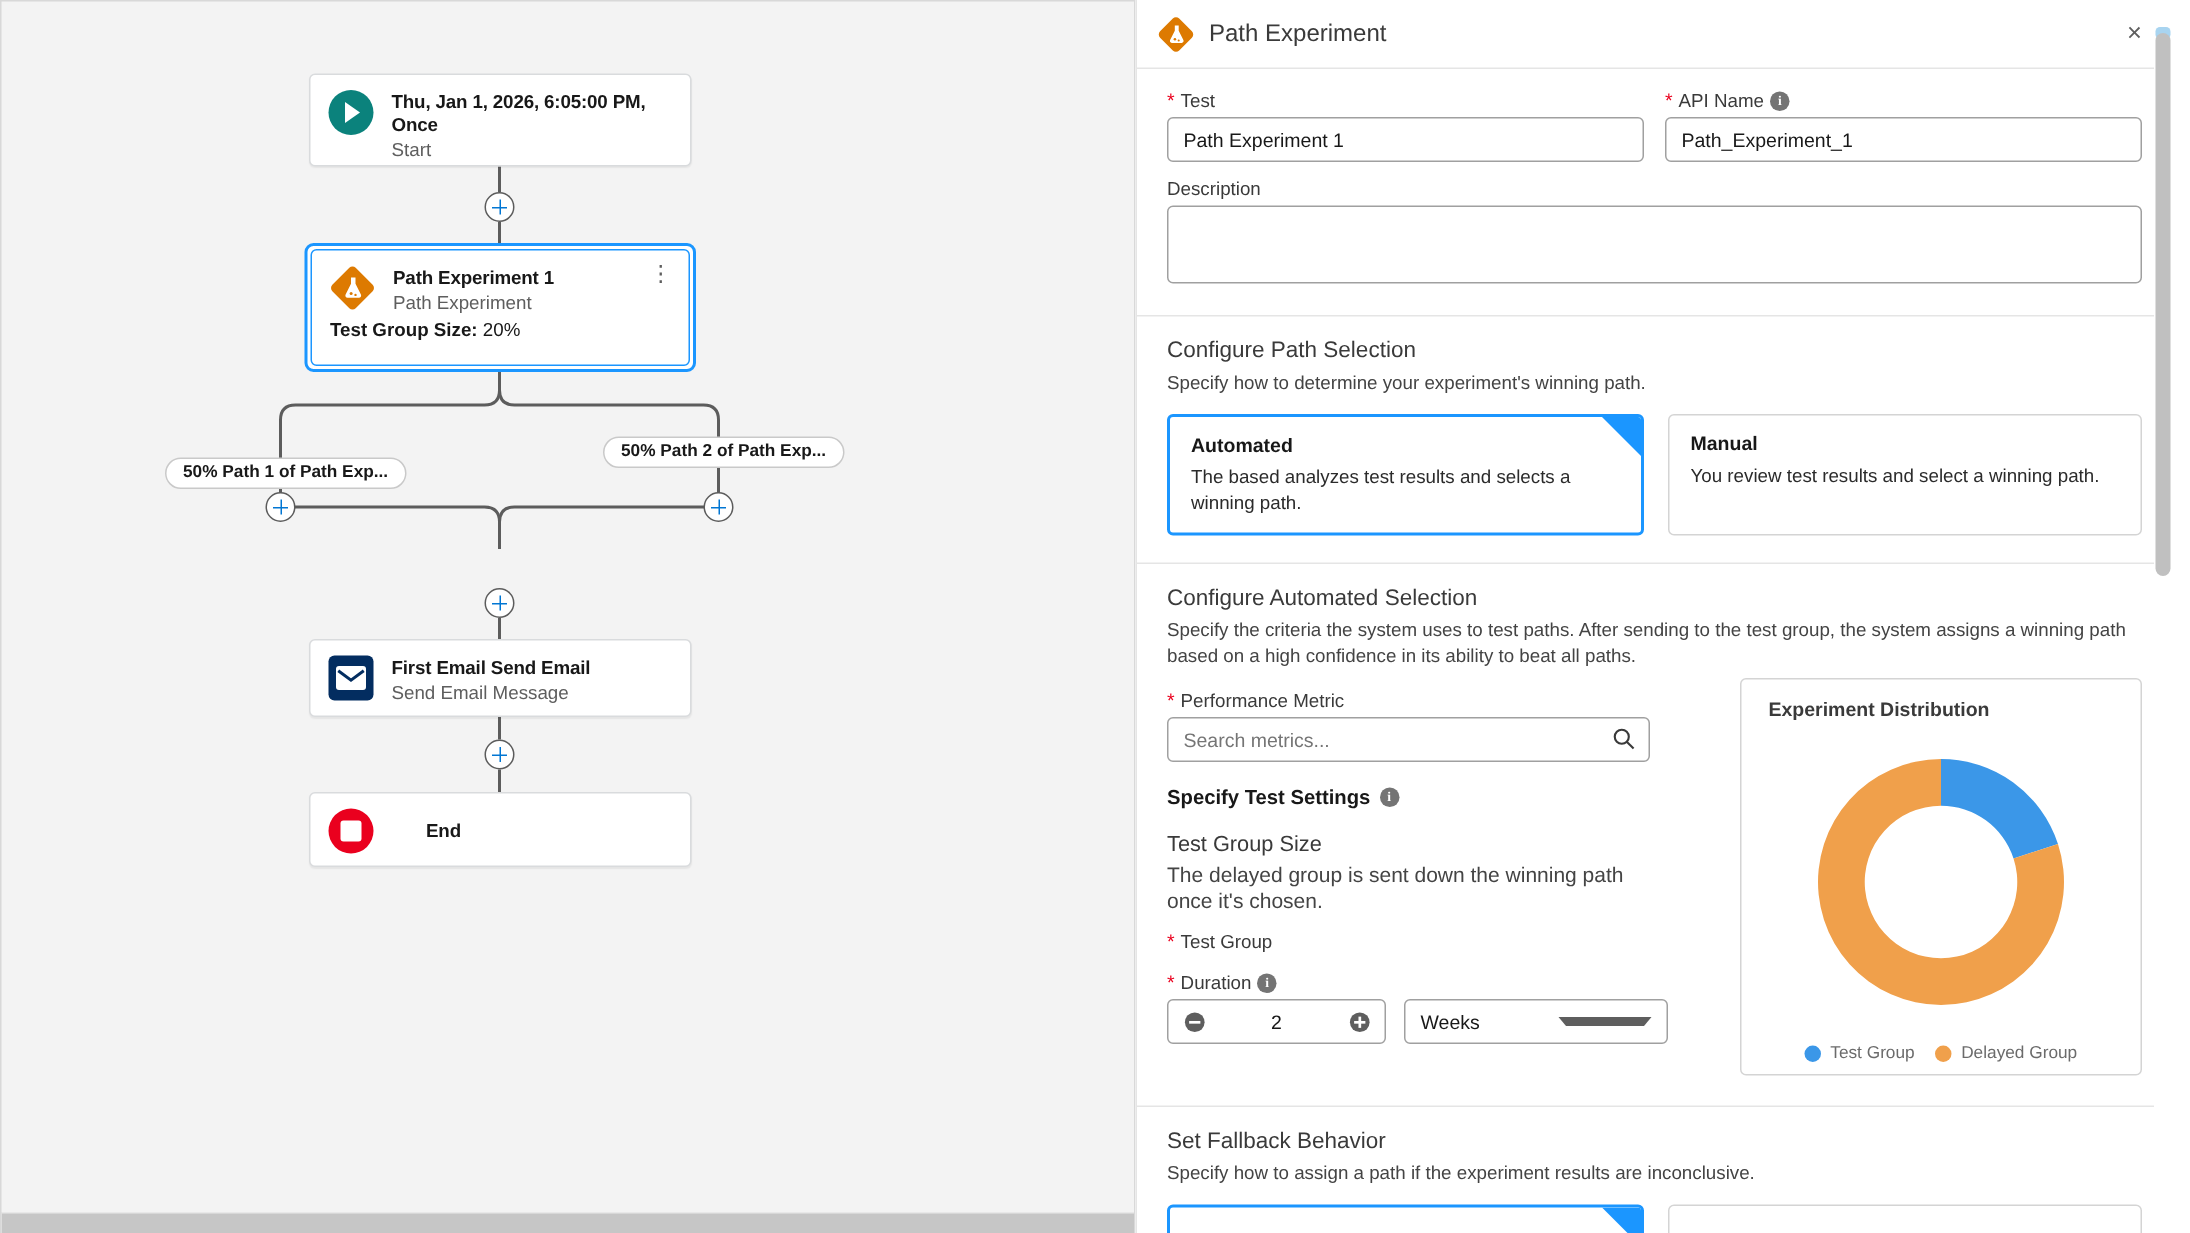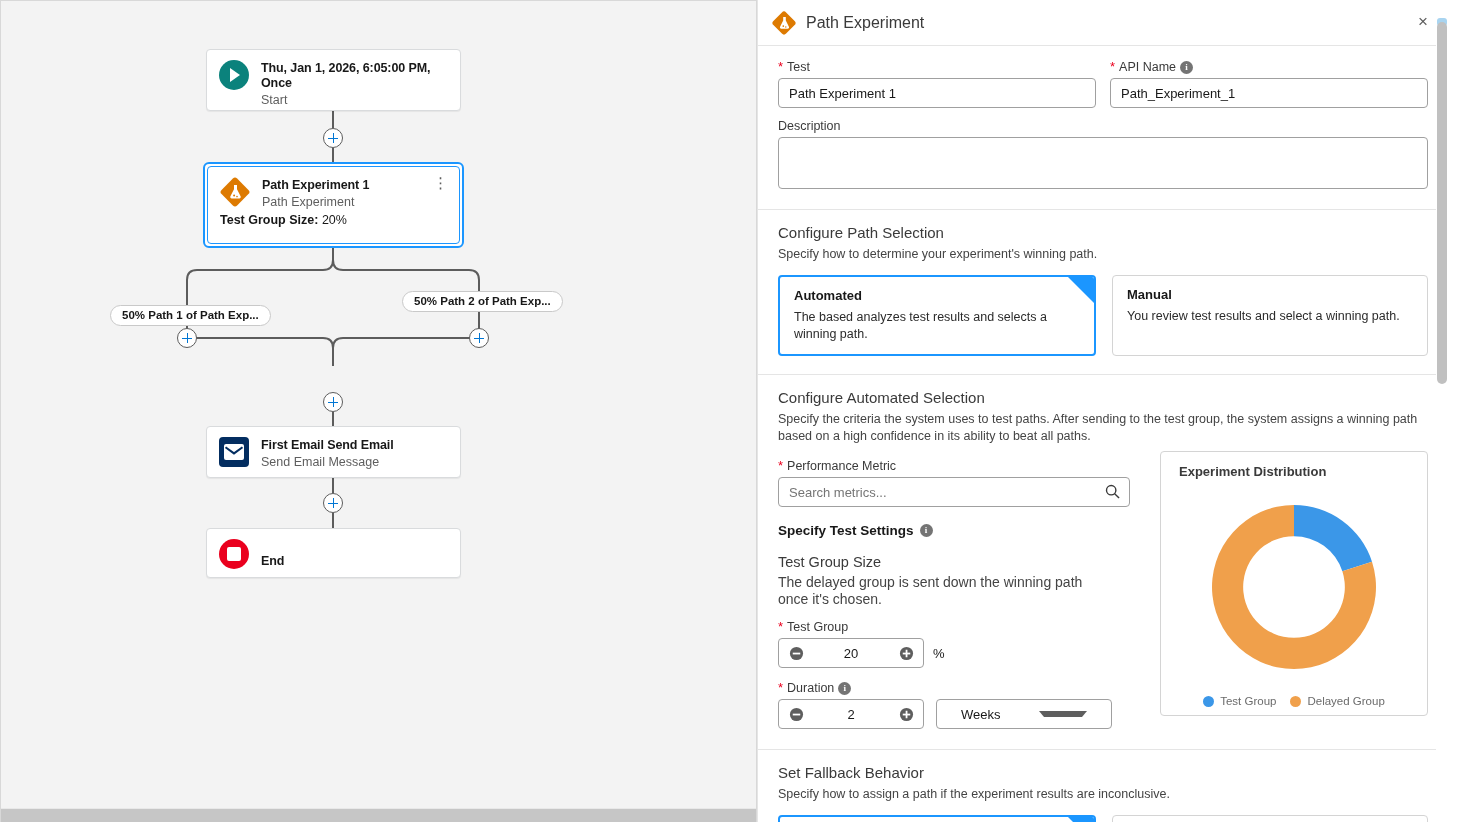--- a/index.html
+++ b/index.html
@@ -211,21 +211,21 @@
     position: absolute; right: 3px; top: 1px;
     width: 12px; height: 7px;
     border-left: 2px solid #fff; border-bottom: 2px solid #fff;
     transform: rotate(-45deg);
   }
 
   .two-col { display: flex; gap: 18px; }
   .left-col { flex: 1 1 auto; min-width: 0; }
   .right-col { flex: 0 0 268px; }
 
-  .search-wrap { position: relative; width: 352px; }
+  .search-wrap { position: relative; width: 322px; }
   .search-wrap .txtin { padding-right: 32px; }
   .search-wrap svg { position: absolute; right: 10px; top: 7px; }
 
   .bold-h { font-size: 13.5px; font-weight: bold; color: #181818;
             display: flex; align-items: center; gap: 6px; margin: 16px 0 0 0; }
   .sub-h { font-size: 14.5px; color: #3a3a3a; margin: 16px 0 4px 0; }
   .sub-desc { font-size: 14px; color: #444; line-height: 17px; max-width: 310px; }
 
   .stepper {
     display: inline-flex; align-items: center;
@@ -237,21 +237,21 @@
     display:flex; align-items:center; justify-content:center;
   }
   .step-val {
     flex: 1 1 auto; text-align: center; font-size: 13px; color: #181818;
   }
   .unit { font-size: 13px; color: #181818; margin-left: 9px; }
 
   .selectbox {
     width: 176px; height: 30px; border: 1px solid #a0a0a0; border-radius: 4px;
     background: #fff; display: flex; align-items: center;
-    padding: 0 24px; font-size: 13px; color: #181818; cursor: pointer;
+    padding: 0 10px; font-size: 13px; color: #181818; cursor: pointer;
   }
   .selectbox span { flex: 1 1 auto; }
   .caret {
     width: 0; height: 0;
     border-left: 5px solid transparent; border-right: 5px solid transparent;
     border-top: 6px solid #5e5e5e;
   }
 
   
   .donut-card {
@@ -348,21 +348,21 @@
         </svg>
       </div>
       <div class="node-txt">
         <div class="node-title">First Email Send Email</div>
         <div class="node-sub">Send Email Message</div>
       </div>
     </div>
   </div>
 
   <div class="flow-node" id="node-end">
-    <div class="node-row" style="padding-top:10px; align-items:flex-end;">
+    <div class="node-row" style="padding-top:10px; align-items:center;gap:23px;">
       <div class="node-icon icon-end"></div>
       <div class="node-txt">
         <div class="node-title">End</div>
       </div>
     </div>
   </div>
 
   <div id="canvas-hscroll"></div>
 </div>
 
@@ -447,39 +447,20 @@
             <span>Specify Test Settings</span>
             <span class="infodot">i</span>
           </div>
 
           <div class="sub-h">Test Group Size</div>
           <div class="sub-desc">The delayed group is sent down the winning path once it's chosen.</div>
 
           <div class="fld-label" style="margin-top:12px;">
             <span class="req">*</span>
             <span>Test Group</span>
-          </div>
-          <div style="display:flex; align-items:center;">
-            <div class="stepper">
-              <div class="step-btn">
-                <svg width="15" height="15" viewBox="0 0 16 16">
-                    <circle cx="8" cy="8" r="7" fill="#5e5e5e"></circle>
-                    <rect x="4" y="7.1" width="8" height="1.9" fill="#fff"></rect>
-                  </svg>
-              </div>
-              <div class="step-val">20</div>
-              <div class="step-btn">
-                <svg width="15" height="15" viewBox="0 0 16 16">
-                    <circle cx="8" cy="8" r="7" fill="#5e5e5e"></circle>
-                    <rect x="4" y="7.1" width="8" height="1.9" fill="#fff"></rect>
-                    <rect x="7.1" y="4" width="1.9" height="8" fill="#fff"></rect>
-                  </svg>
-              </div>
-            </div>
-            <div class="unit">%</div>
           </div>
 
           <div class="fld-label" style="margin-top:13px;">
             <span class="req">*</span>
             <span>Duration</span>
             <span class="infodot">i</span>
           </div>
           <div style="display:flex; align-items:center; gap:12px;">
             <div class="stepper">
               <div class="step-btn">

